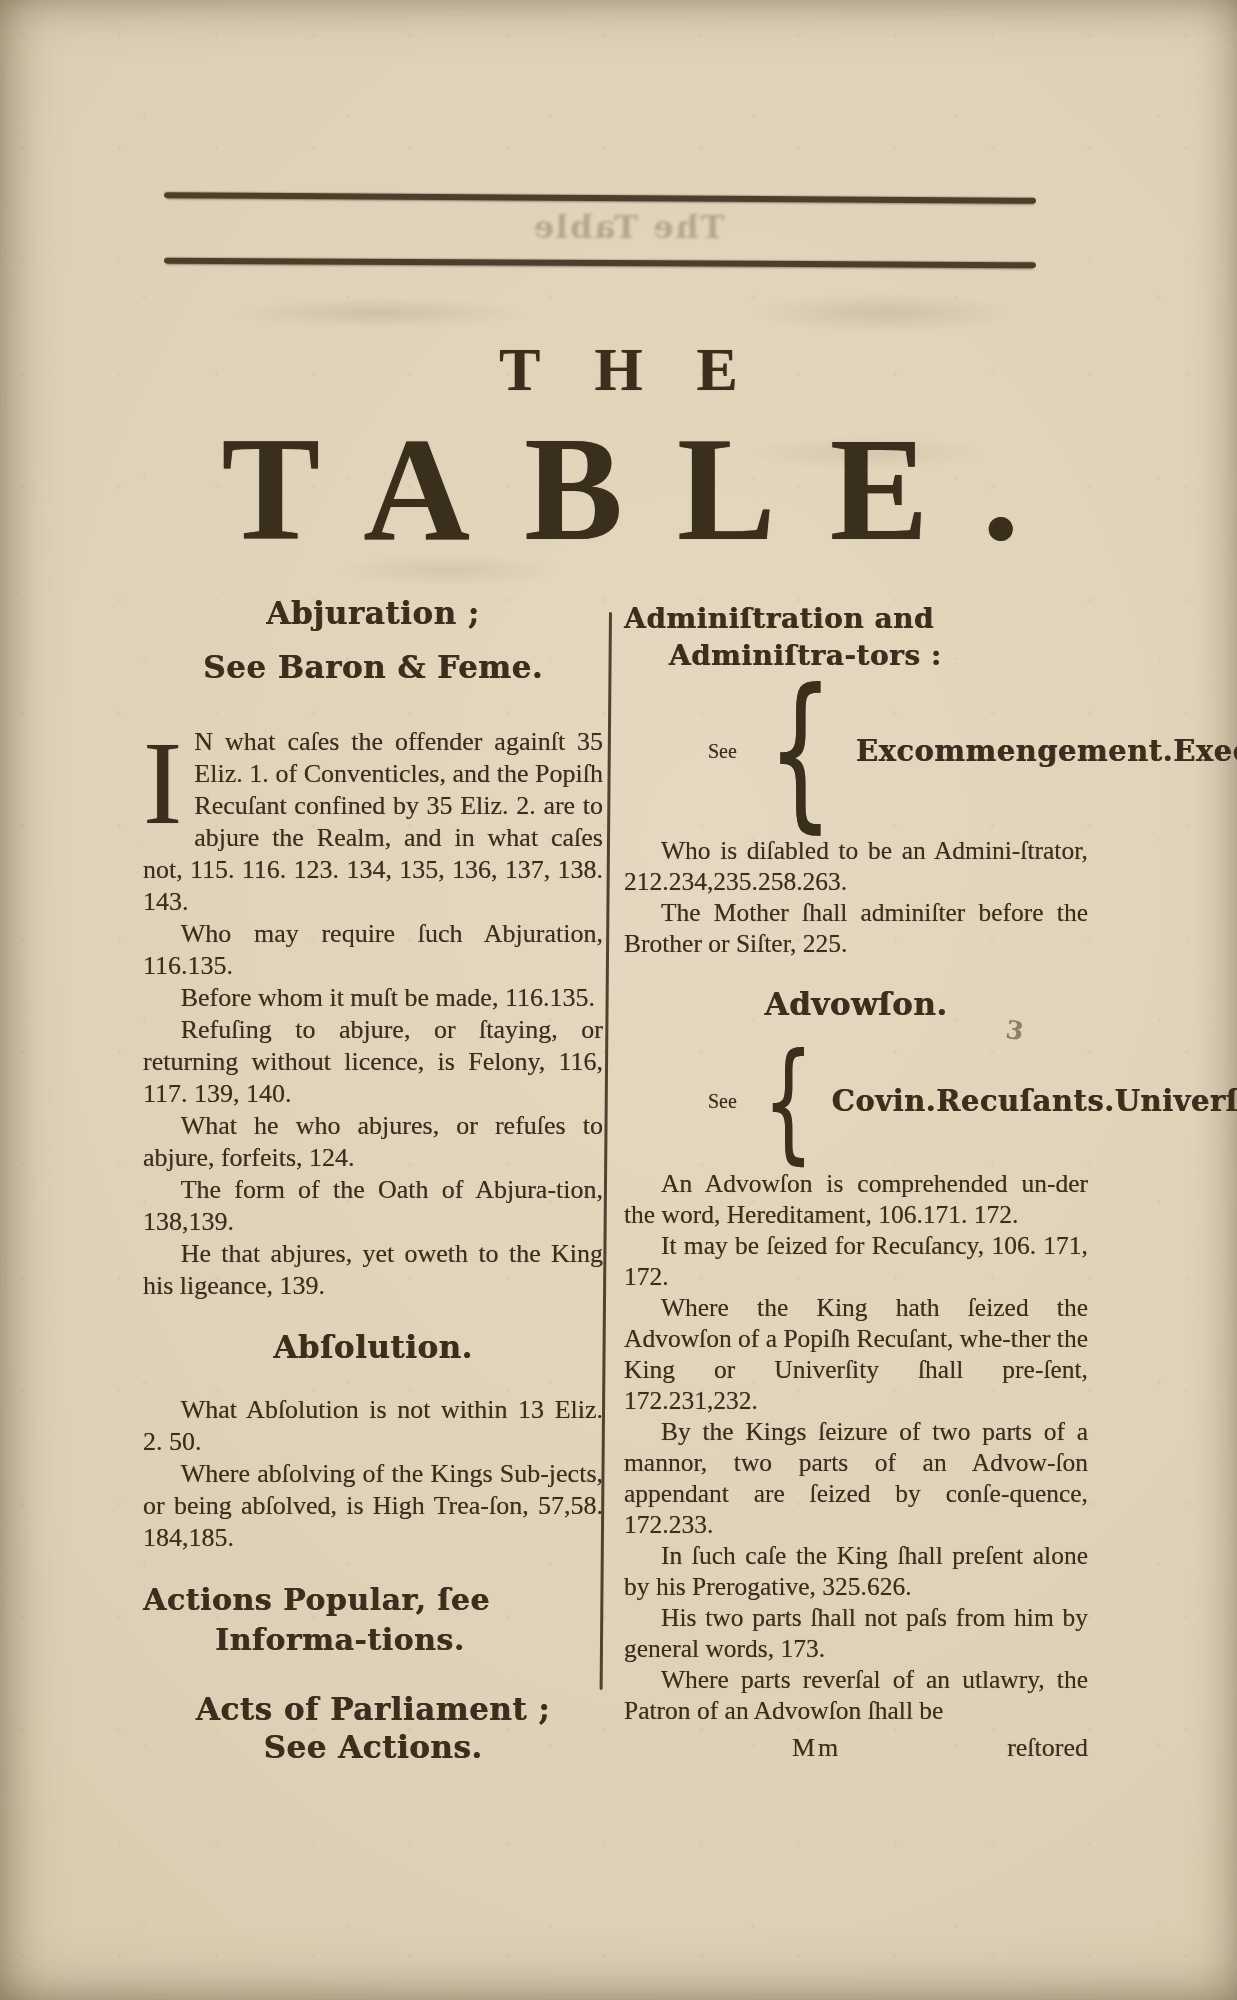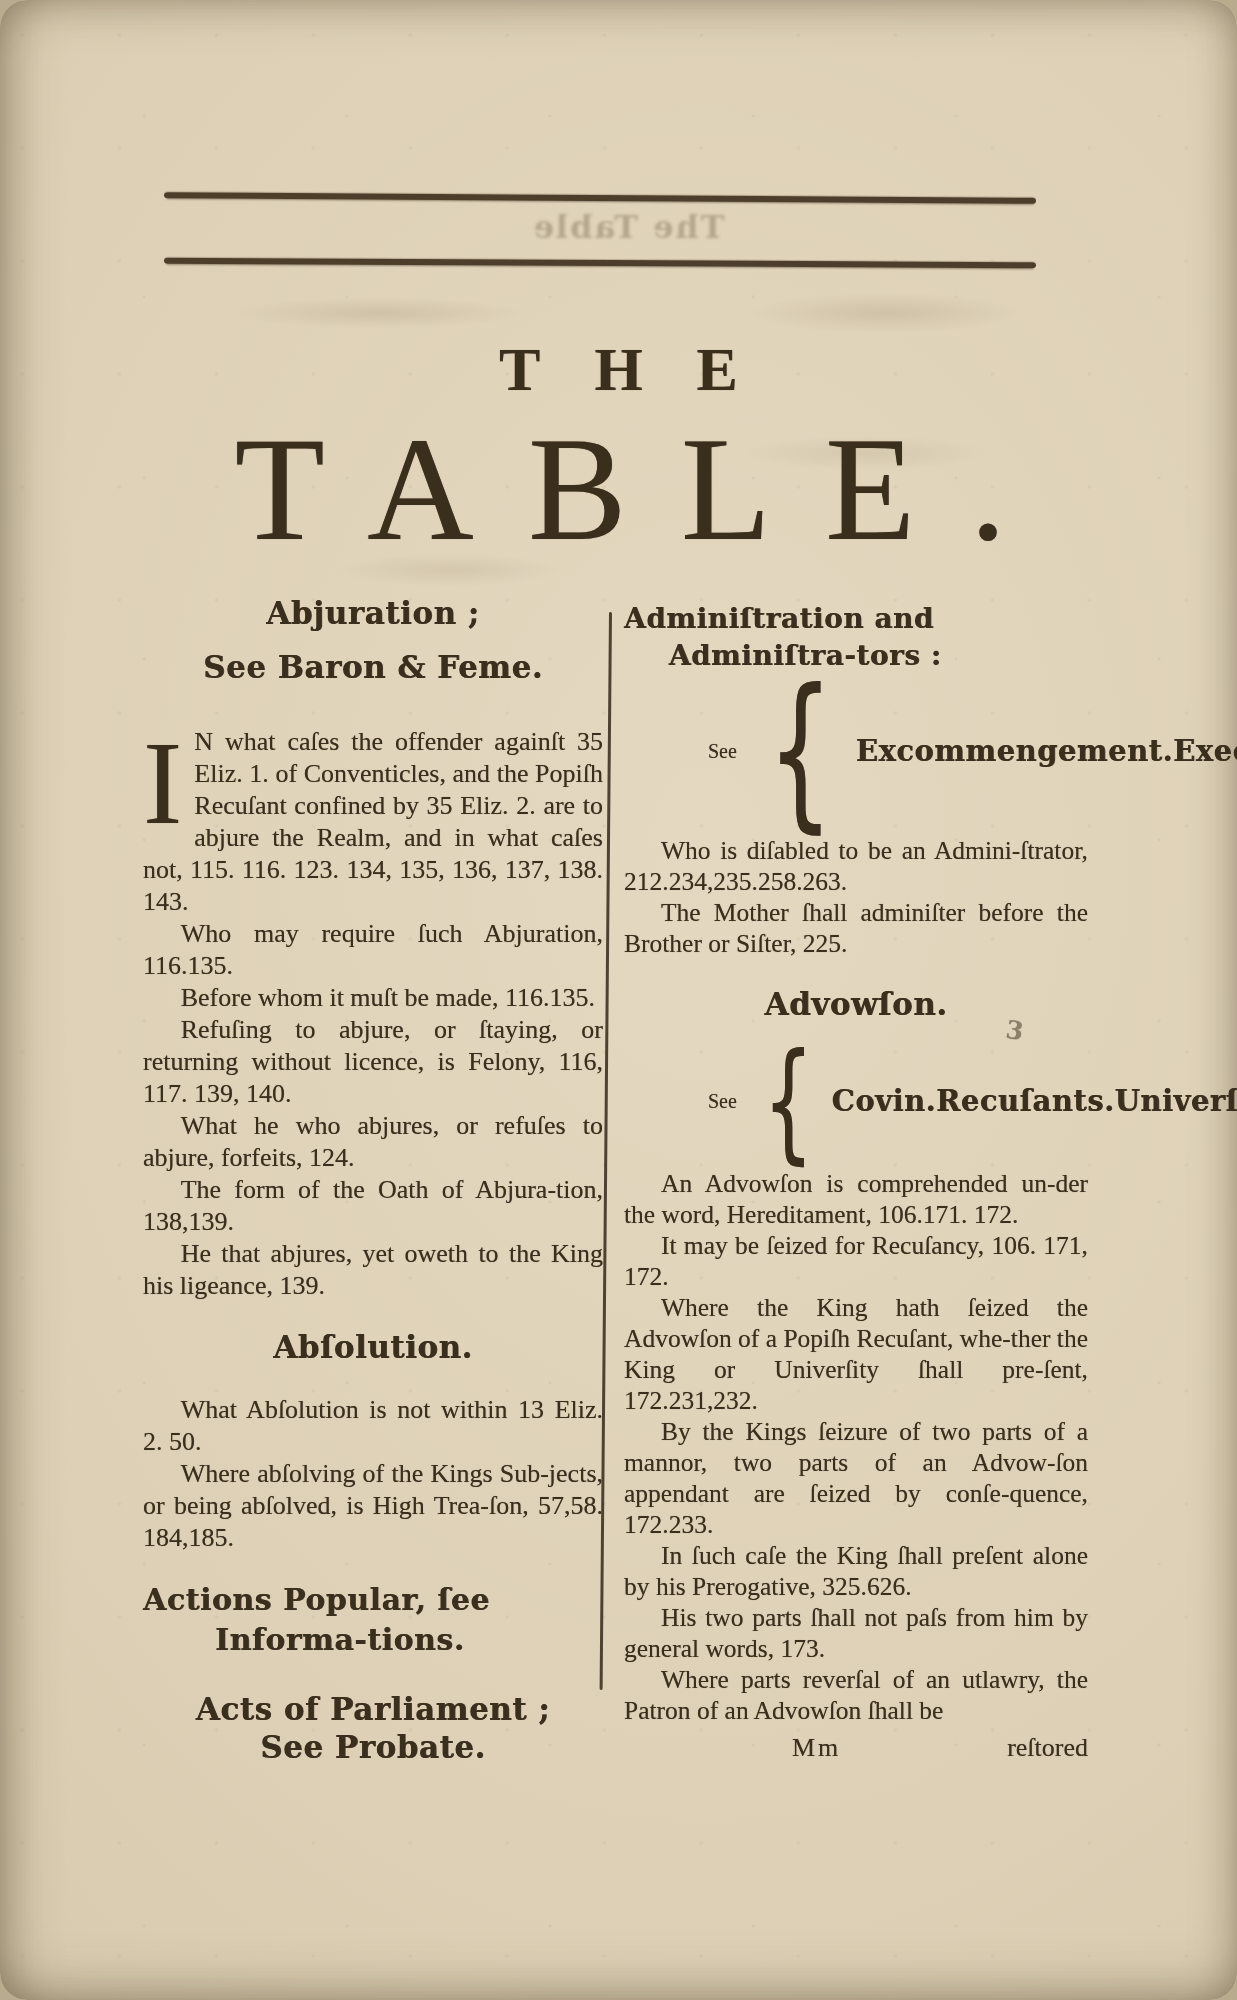--- a/index.html
+++ b/index.html
@@ -13,21 +13,20 @@
     background:
       radial-gradient(circle at 23% 31%, rgba(110,90,60,.06) 0 1.2px, transparent 2.4px),
       radial-gradient(circle at 71% 64%, rgba(110,90,60,.07) 0 1px, transparent 2px),
       radial-gradient(145% 120% at 57% 42%, #e4d8c0 0%, #ddd0b6 44%, #d5c7ab 72%, #c7b89a 94%, #bdae8f 100%);
     background-size:97px 113px, 203px 181px, 100% 100%;
     box-shadow:
       inset 28px 0 55px -24px rgba(85,70,45,.45),
       inset -22px 0 50px -26px rgba(85,70,45,.38),
       inset 0 24px 55px -28px rgba(85,70,45,.35),
       inset 0 -28px 60px -28px rgba(85,70,45,.40);
-    border-radius: 27px;
   }
   .ink{color:#3a2e1c;text-shadow:0 0 .7px rgba(58,46,28,.55);}
   
   .rule{position:absolute;left:164px;width:872px;height:6px;background:#41321f;
         border-radius:4px/3px;opacity:.92;
         box-shadow:0 3px 2px -2px rgba(64,49,31,.55), 0 -1px 1px rgba(64,49,31,.25);}
   .rule1{top:195px;transform:rotate(.38deg);}
   .rule2{top:260px;transform:rotate(.30deg);}
   
   .bleed-header{
@@ -45,21 +44,21 @@
   .sm4{left:700px;top:430px;width:330px;height:46px;
        background:radial-gradient(50% 50% at 50% 50%, rgba(105,88,58,.10), transparent 75%);}
   
   .title-the{
     position:absolute;top:334px;left:0;width:100%;margin:0;text-align:center;
     font-size:62px;font-weight:bold;letter-spacing:54px;padding-left:54px;box-sizing:border-box;
     font-family:"Liberation Serif",serif;
   }
   .title-table{
     position:absolute;top:404px;left:0;width:100%;margin:0;text-align:center;white-space:nowrap;
-    font-size:148px;font-weight:normal;letter-spacing:54px;padding-left:58px;box-sizing:border-box;
+    font-size:148px;font-weight:bold;letter-spacing:54px;padding-left:58px;box-sizing:border-box;
     font-family:"Liberation Serif",serif;
   }
   
   .divider{position:absolute;left:609px;top:612px;width:3px;height:1078px;background:#3a2e1c;
            border-radius:2px;opacity:.88;transform:rotate(.5deg);transform-origin:top center;}
   
   .col{position:absolute;font-size:26px;line-height:32px;text-align:justify;}
   .col-left{left:143px;top:586px;width:460px;}
   .col-right{left:624px;top:600px;width:464px;font-size:25.5px;line-height:31px;}
   .col p{margin:0;}
@@ -127,21 +126,21 @@
     <p class="ind">What he who abjures, or refuſes to abjure, forfeits, 124.</p>
     <p class="ind">The form of the Oath of Abjura-tion, 138,139.</p>
     <p class="ind">He that abjures, yet oweth to the King his ligeance, 139.</p>
 
     <h2 class="bl center h-absolution">Abſolution.</h2>
     <p class="ind">What Abſolution is not within 13 Eliz. 2. 50.</p>
     <p class="ind">Where abſolving of the Kings Sub-jects, or being abſolved, is High Trea-ſon, 57,58. 184,185.</p>
 
     <h2 class="bl h-actions">Actions Popular, ſee Informa-tions.</h2>
     <h2 class="bl center h-acts1">Acts of Parliament ;</h2>
-    <h2 class="bl center h-acts2">See Probate.</h2>
+    <h2 class="bl center h-acts2">See Actions.</h2>
   </section>
 
   <section class="col col-right ink">
     <h2 class="bl h-administration">Adminiſtration and Adminiſtra-tors :</h2>
 
     <div class="seegroup">
       <span class="see-label">See</span>
       <span class="brace brace-4">{</span>
       <span class="seelist">
         <span class="bl">Excommengement.</span>

